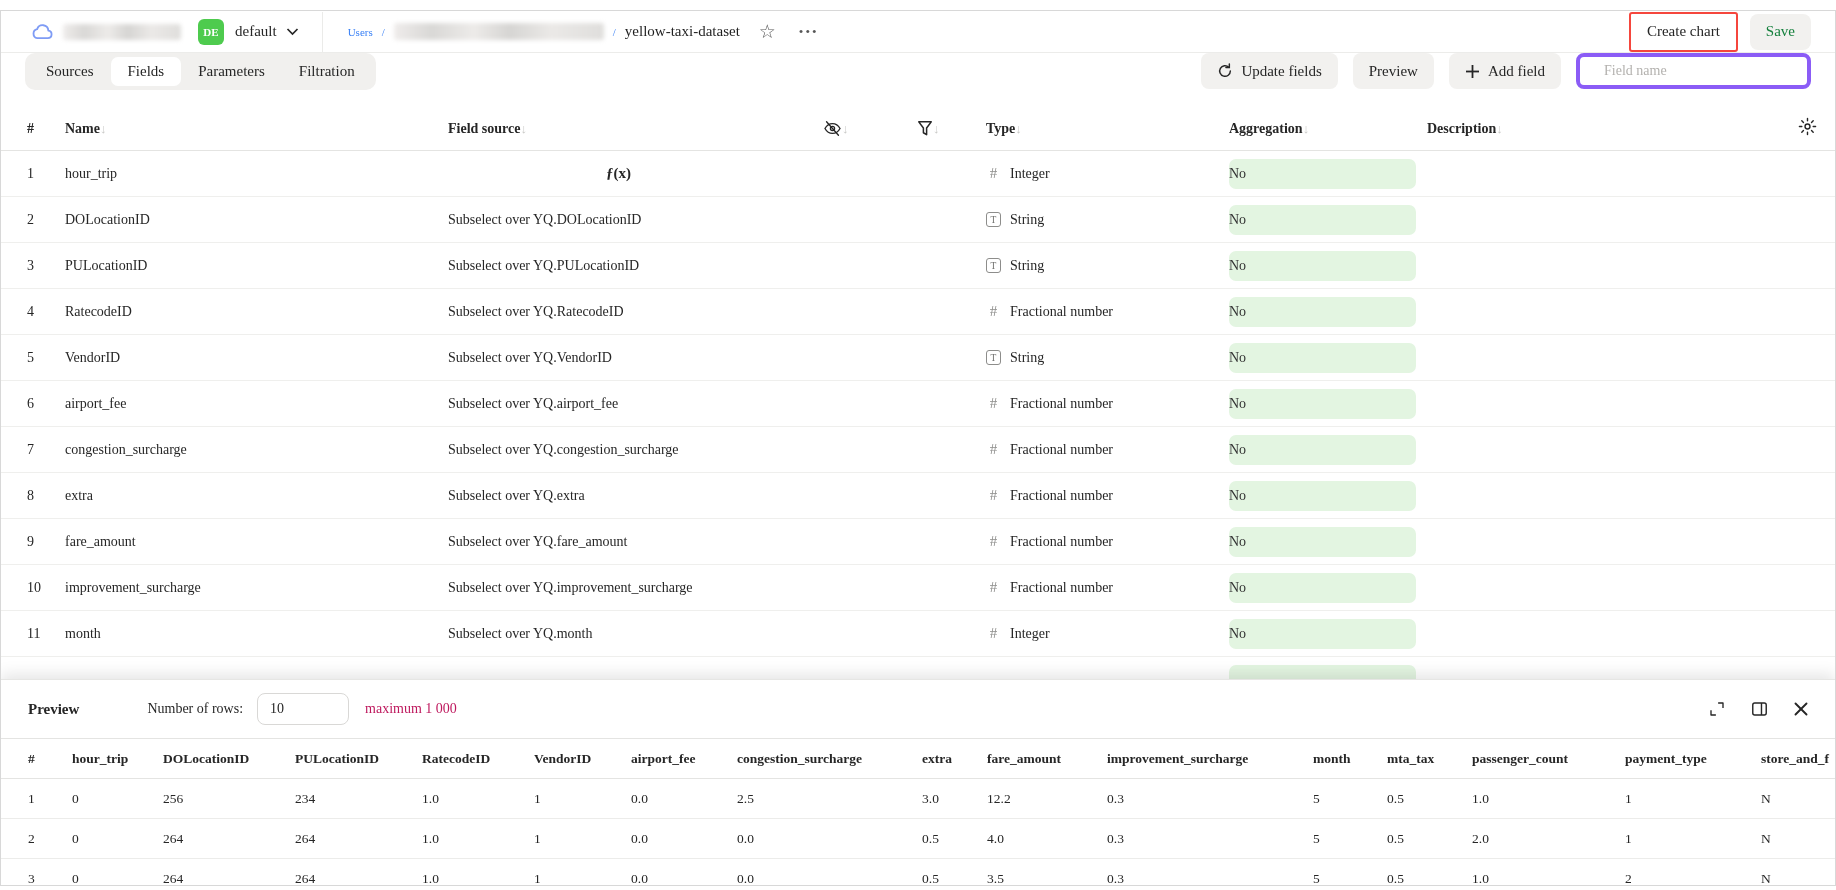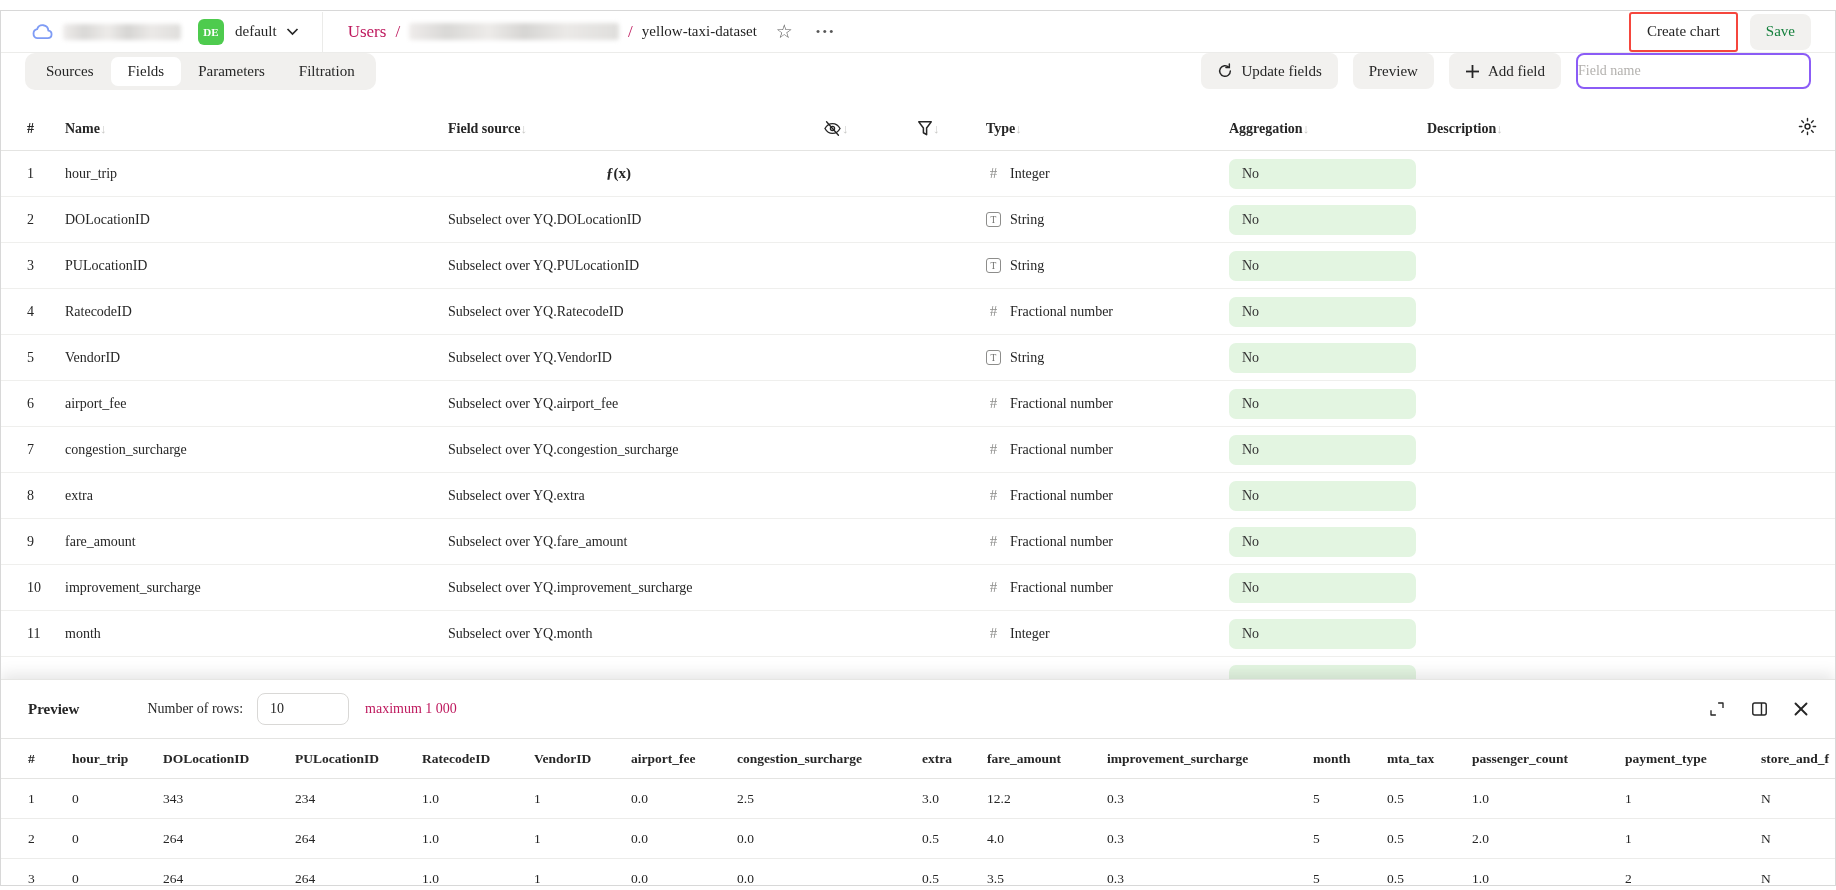--- a/index.html
+++ b/index.html
@@ -10,56 +10,56 @@
   
   .topbar { display:flex; align-items:center; height:42px; padding:0 24px 0 30px; border-bottom:1px solid #ececea; }
   .topbar .left { display:flex; align-items:center; gap:9px; }
   .redacted { height:16px; border-radius:3px; filter:blur(2px);
     background:linear-gradient(90deg,#efeceb 0%,#d9d8d6 18%,#edebe9 38%,#d6d5d3 55%,#ebe9e7 75%,#dfdedc 100%); }
   .r1 { width:118px; } .r2 { width:210px; height:17px; }
   .badge { display:inline-flex; align-items:center; justify-content:center; width:26px; height:26px;
            background:#4ecb4e; color:#fff; font-size:11px; font-weight:bold; border-radius:6px; margin-left:8px; }
   .envname { font-size:15px; margin-left:2px; }
   .vdiv { width:1px; height:40px; background:#ebebe9; margin:0 16px 0 14px; }
-  .crumb { font-size:17px; color:#be185d; }
+  .crumb { font-size:11px; color:#3b82f6; }
   .crumb-ds { font-size:15px; color:#1f1f1f; }
   .star { font-size:19px; color:#565656; margin-left:10px; cursor:pointer; }
   .dots { color:#565656; letter-spacing:2px; font-size:13px; margin-left:14px; cursor:pointer; }
   .spacer { flex:1; }
   .highlight-box { border:2px solid #f5463d; border-radius:3px; padding:0 4px; margin-right:12px; }
   .btn { display:inline-flex; align-items:center; gap:8px; height:36px; padding:0 16px; border:none; border-radius:8px;
          background:#f2f1ef; font-family:inherit; font-size:15px; color:#262626; cursor:pointer; white-space:nowrap; }
   .btn.ghost { background:#fff; padding:0 12px; }
   .btn.disabled { color:#15803d; cursor:default; }
 
   
   .toolbar { display:flex; align-items:flex-start; height:54px; padding:0 24px; }
   .tabs { display:flex; align-items:center; background:#f1f0ee; border-radius:10px; padding:4px; }
   .tab { padding:6px 17px; font-size:15px; border-radius:7px; cursor:pointer; color:#262626; }
   .tab.active { background:#fff; }
   .tright { margin-left:auto; display:flex; align-items:center; gap:15px; }
-  .fieldname-input { width:235px; height:36px; border:2px solid #8b5cf6; border-radius:8px; padding:0 0;
+  .fieldname-input { width:235px; height:36px; border:4px solid #8b5cf6; border-radius:8px; padding:0 24px;
                      font-family:inherit; font-size:14px; color:#262626; outline:none; }
   .fieldname-input::placeholder { color:#b3b1ae; }
 
   
   .fields-area { height:572px; overflow:hidden; }
   .fgrid { display:grid; grid-template-columns:38px 383px 365px 93px 80px 243px 198px 1fr 44px;
            align-items:center; padding-left:26px; padding-right:18px; }
   .fhead { height:44px; border-bottom:1px solid #e4e4e2; font-size:14px; font-weight:600; color:#262626; }
   .hlabel { display:flex; align-items:center; cursor:pointer; }
   .sort { color:#c9c9c7; font-weight:normal; font-size:13px; }
   .frow { height:46px; border-bottom:1px solid #efefed; font-size:14px; }
   .c { overflow:hidden; white-space:nowrap; }
   .formula { font-weight:bold; font-size:15px; margin-left:158px; }
   .typecell { display:flex; align-items:center; gap:9px; cursor:pointer; }
   .hash { color:#8d8d8b; font-size:15px; width:15px; text-align:center; }
   .tbox { display:inline-flex; align-items:center; justify-content:center; width:15px; height:15px;
           border:1.4px solid #8d8d8b; border-radius:3px; color:#6f6f6d; font-size:9.5px; }
-  .pill { display:block; width:187px; height:30px; line-height:30px; padding-left:13px; background:#e3f5e1;
+  .pill { display:block; width:187px; height:30px; line-height:30px; background:#e3f5e1;
           border-radius:7px; font-size:14px; color:#333; cursor:pointer; }
   .gearc { text-align:right; }
   .icon-btn { background:none; border:none; padding:0; cursor:pointer; display:inline-flex; align-items:center; }
 
   
   .preview-panel { position:relative; height:222px; background:#fff; border-top:1px solid #e6e6e4;
                    box-shadow:0 -5px 14px rgba(0,0,0,0.10); }
   .pcontrols { display:flex; align-items:center; height:58px; padding:0 26px 0 27px; }
   .ptitle { font-size:15px; font-weight:600; }
   .plabel { font-size:14px; margin-left:68px; }
@@ -468,21 +468,21 @@
           <th>mta_tax</th>
           <th>passenger_count</th>
           <th>payment_type</th>
           <th>store_and_f</th>
         </tr>
       </thead>
       <tbody>
         <tr>
           <td class="first">1</td>
           <td>0</td>
-          <td>343</td>
+          <td>256</td>
           <td>234</td>
           <td>1.0</td>
           <td>1</td>
           <td>0.0</td>
           <td>2.5</td>
           <td>3.0</td>
           <td>12.2</td>
           <td>0.3</td>
           <td>5</td>
           <td>0.5</td>

